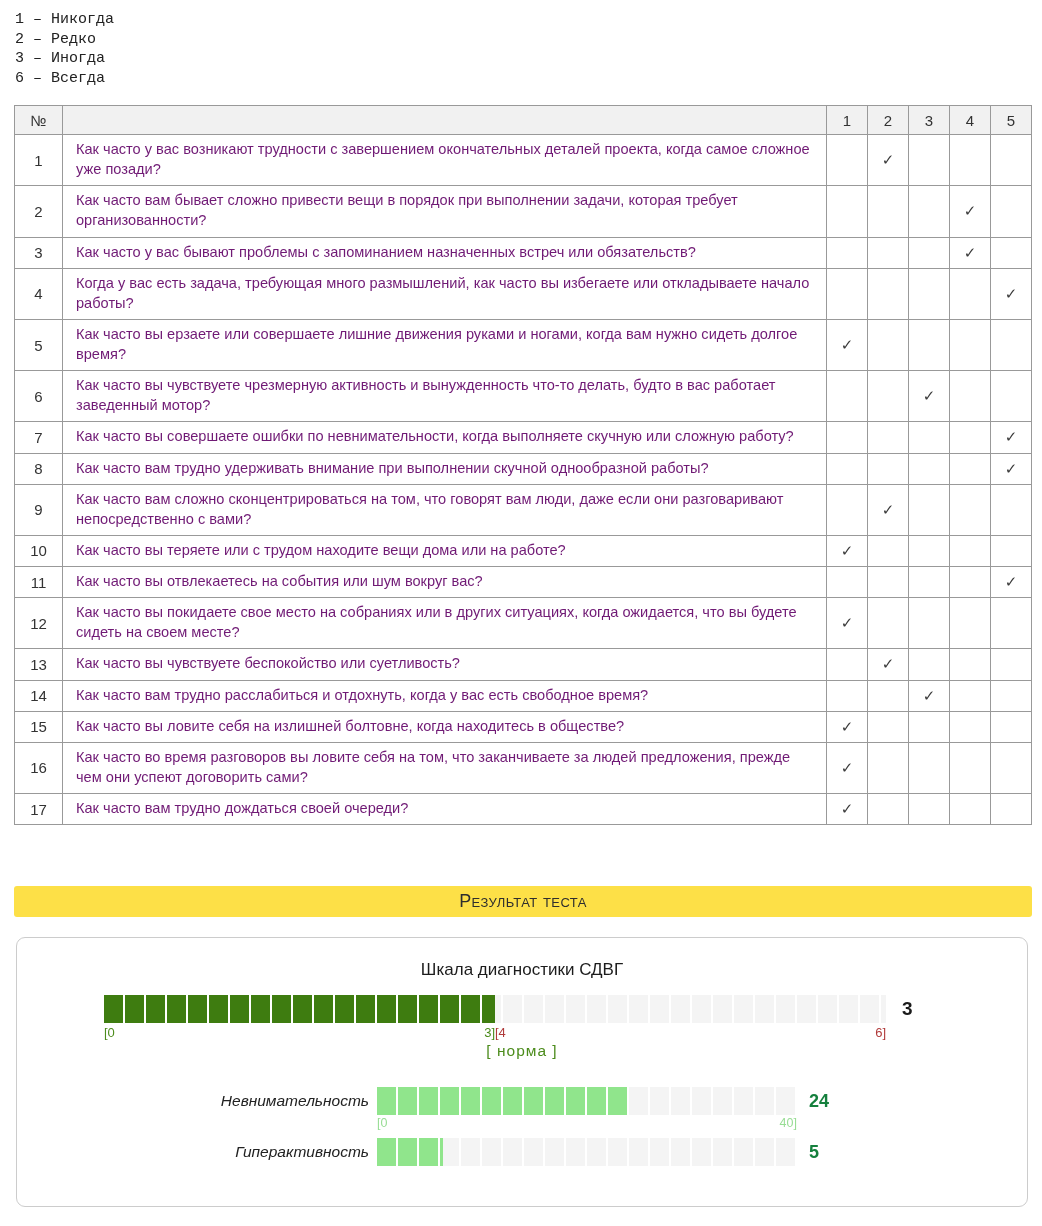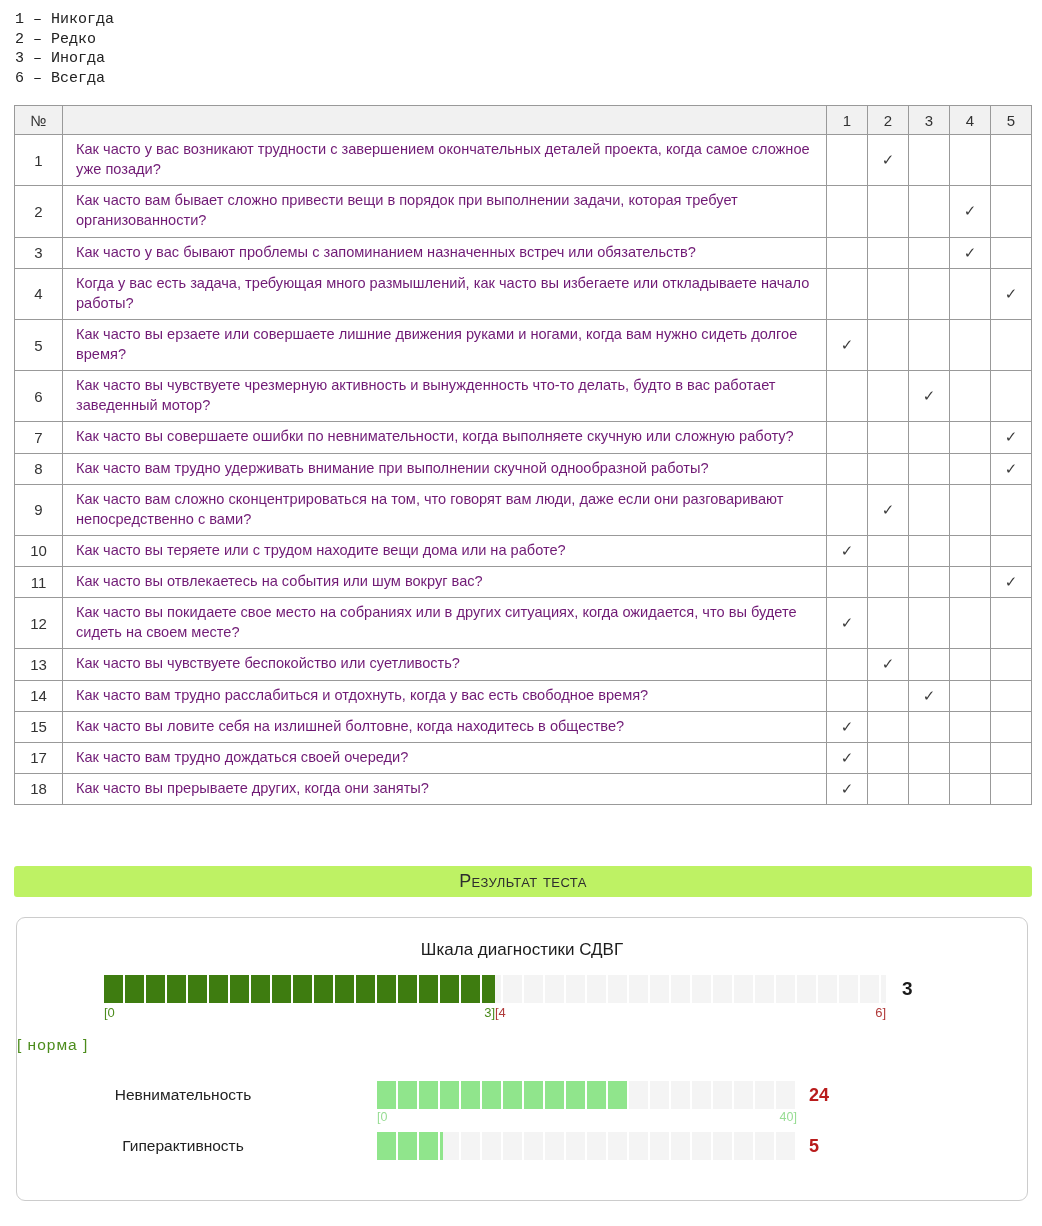--- a/index.html
+++ b/index.html
@@ -54,21 +54,21 @@
     font-size: 15px;
     color: #3a3a3a;
     height: 28px;
   }
 
   
   .result-band {
     margin: 61px 10px 0 14px;
     width: 1018px;
     height: 31px;
-    background: #bef264;
+    background: #fde047;
     border-radius: 3px;
     text-align: center;
     line-height: 31px;
     font-variant: small-caps;
     font-size: 18px;
     letter-spacing: 0.4px;
     color: #2e2e2e;
   }
 
   
@@ -127,56 +127,56 @@
   .green-lbl { color: #4c8c1c; }
   .red-lbl   { color: #b03a3a; }
   .main-value {
     margin-left: 16px;
     font-size: 19px;
     font-weight: bold;
     color: #1a1a1a;
     line-height: 28px;
   }
   .verdict {
-    text-align: left;
-    margin-top: 14px;
+    text-align: center;
     font-size: 15.5px;
     color: #4c8c1c;
     letter-spacing: 1px;
   }
 
   
   .subscales { margin-top: 27px; }
   .sub-row {
     display: flex;
     align-items: flex-start;
     margin-bottom: 6px;
   }
   .sub-label {
     width: 360px;
-    text-align: center;
-    padding-right: 28px;
+    text-align: right;
+    padding-right: 8px;
     font-size: 15.5px;
     color: #222;
     line-height: 28px;
+    font-style: italic;
   }
   .sub-bar-zone { width: 420px; }
   .sub-scale-labels {
     display: flex;
     justify-content: space-between;
     font-size: 12.5px;
     color: #98dd94;
     margin-top: 1px;
     height: 16px;
   }
   .sub-value {
     margin-left: 12px;
     font-size: 18px;
     font-weight: bold;
-    color: #b91c1c;
+    color: #15803d;
     line-height: 28px;
   }
 </style>
 </head>
 <body>
 
 <div class="page">
 
   <div class="legend">
       <div class="legend-line">1 – Никогда</div>
@@ -327,31 +327,31 @@
         <tr>
           <td class="cell-num">15</td>
           <td class="cell-q">Как часто вы ловите себя на излишней болтовне, когда находитесь в обществе?</td>
           <td class="cell-ans"><span>✓</span></td>
           <td class="cell-ans"></td>
           <td class="cell-ans"></td>
           <td class="cell-ans"></td>
           <td class="cell-ans"></td>
         </tr>
         <tr>
+          <td class="cell-num">16</td>
+          <td class="cell-q">Как часто во время разговоров вы ловите себя на том, что заканчиваете за людей предложения, прежде чем они успеют договорить сами?</td>
+          <td class="cell-ans"><span>✓</span></td>
+          <td class="cell-ans"></td>
+          <td class="cell-ans"></td>
+          <td class="cell-ans"></td>
+          <td class="cell-ans"></td>
+        </tr>
+        <tr>
           <td class="cell-num">17</td>
           <td class="cell-q">Как часто вам трудно дождаться своей очереди?</td>
-          <td class="cell-ans"><span>✓</span></td>
-          <td class="cell-ans"></td>
-          <td class="cell-ans"></td>
-          <td class="cell-ans"></td>
-          <td class="cell-ans"></td>
-        </tr>
-        <tr>
-          <td class="cell-num">18</td>
-          <td class="cell-q">Как часто вы прерываете других, когда они заняты?</td>
           <td class="cell-ans"><span>✓</span></td>
           <td class="cell-ans"></td>
           <td class="cell-ans"></td>
           <td class="cell-ans"></td>
           <td class="cell-ans"></td>
         </tr>
       </tbody>
   </table>
 
   <div class="result-band">

